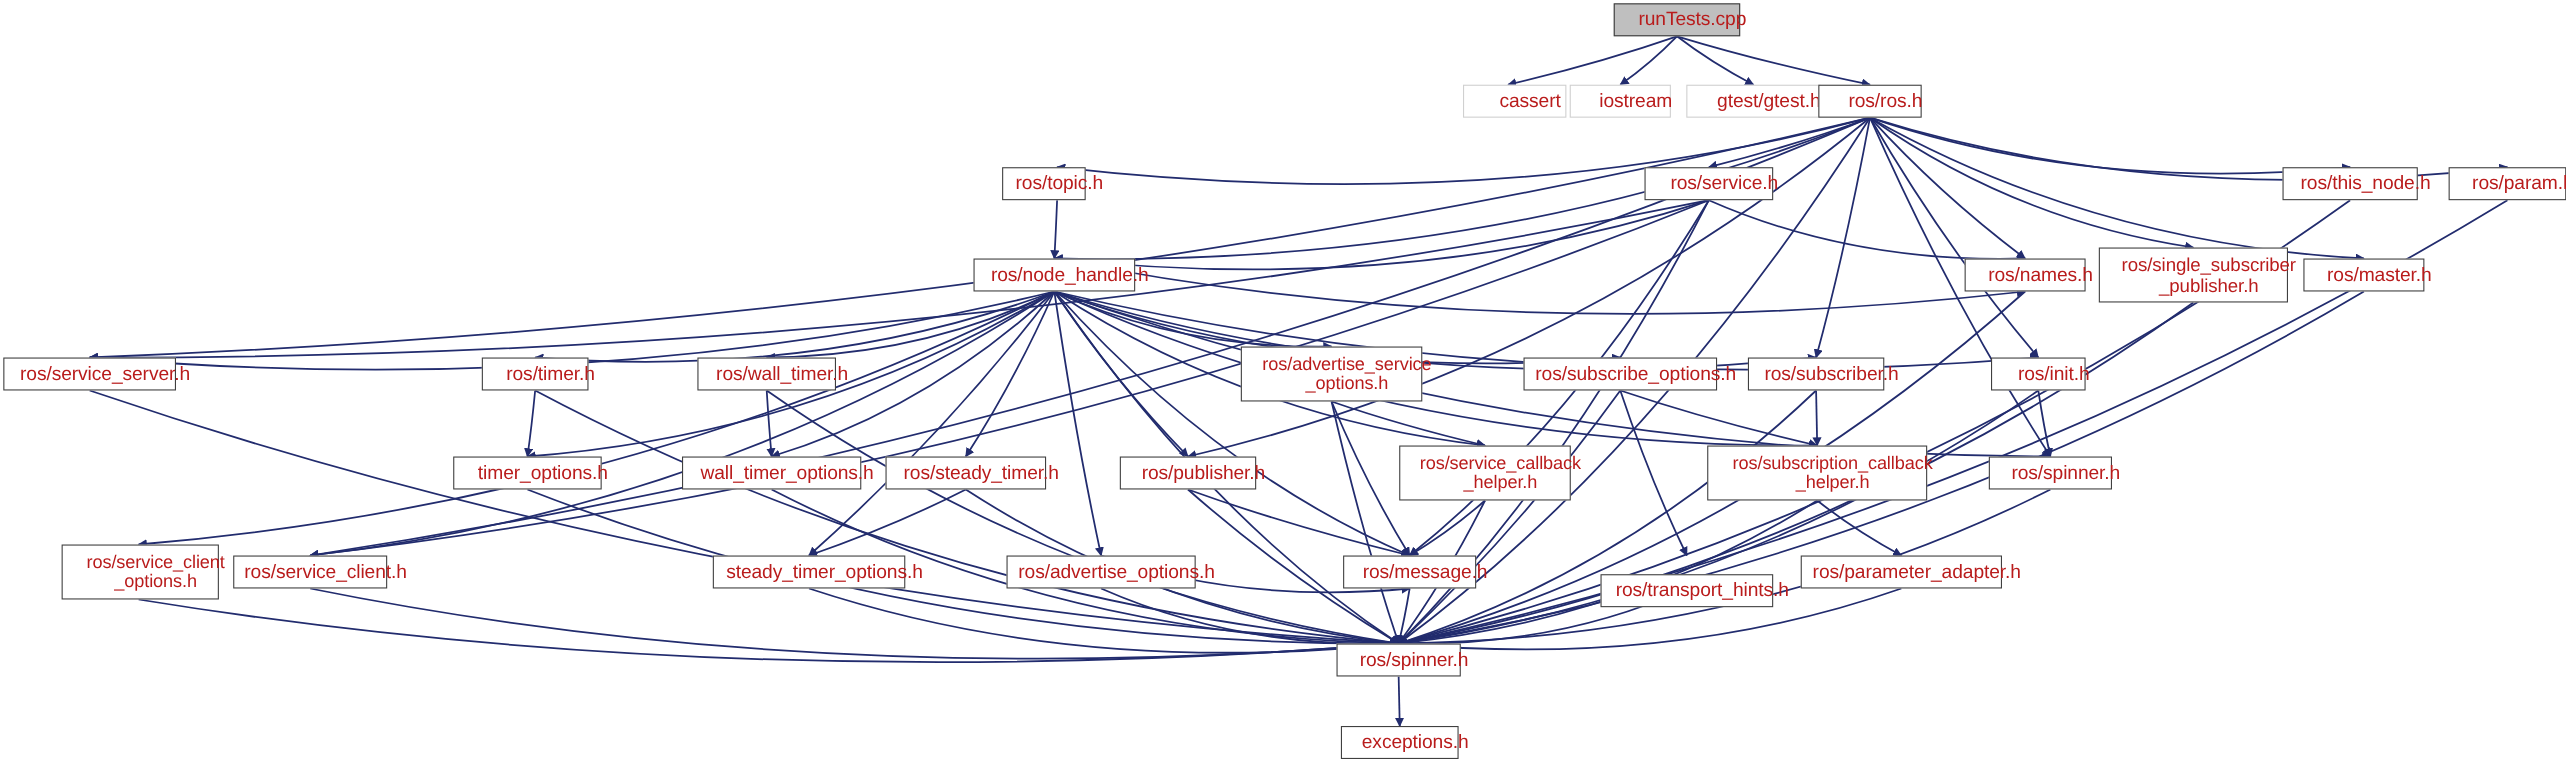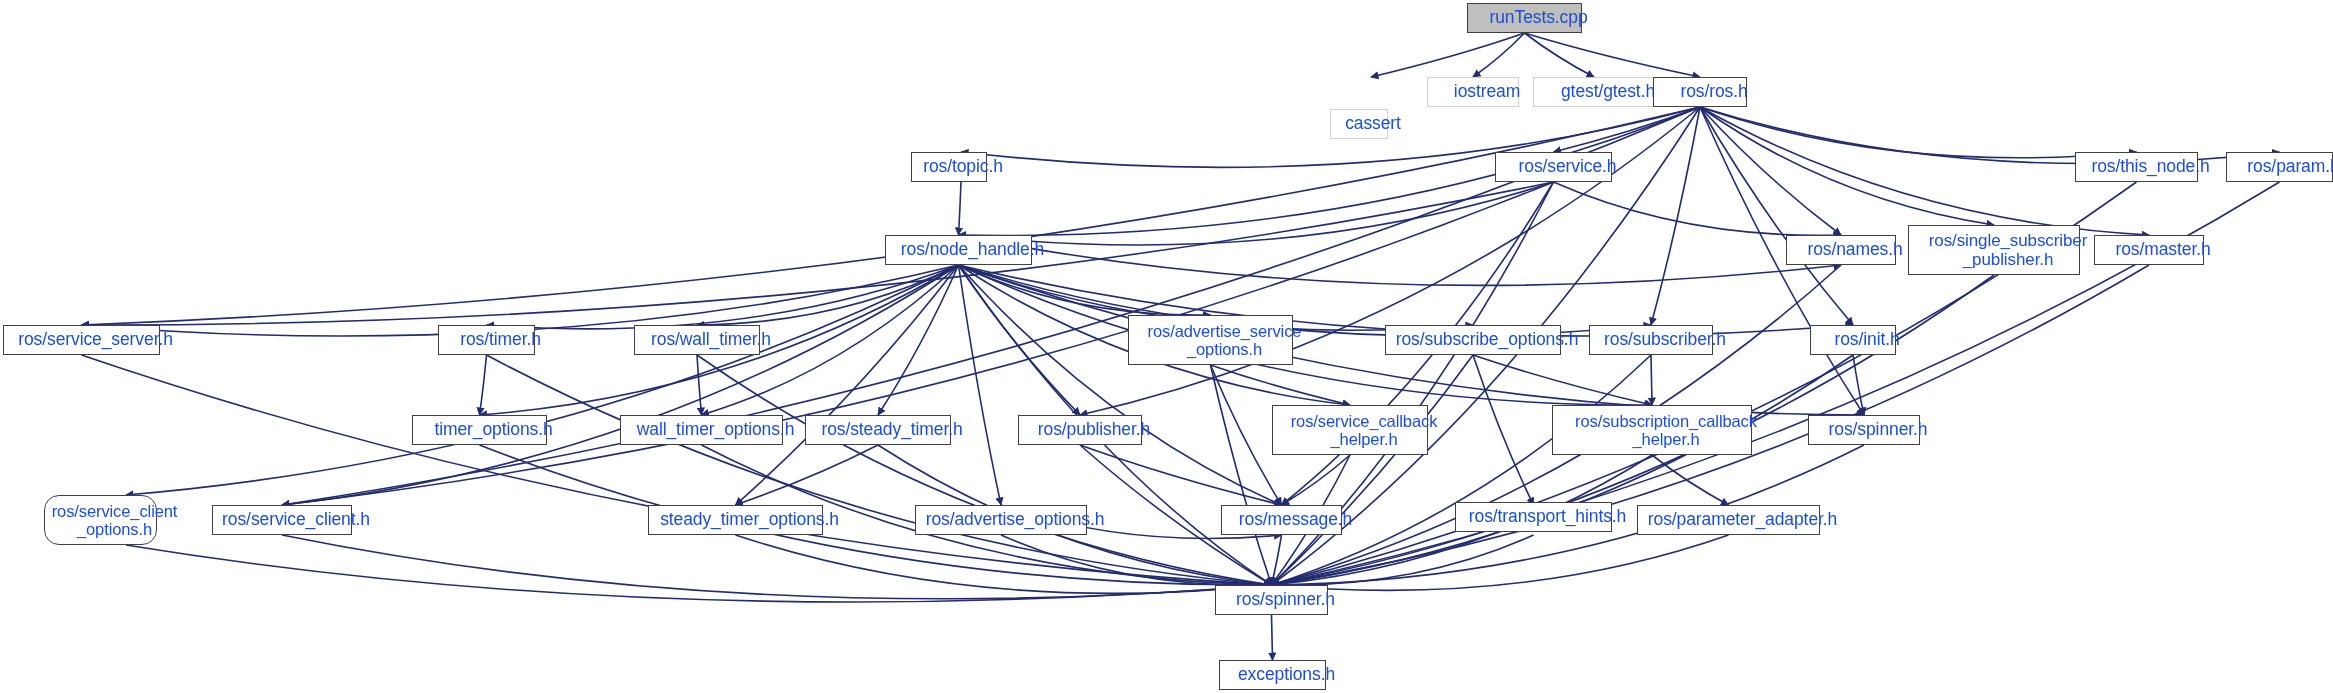--- a/index.html
+++ b/index.html
@@ -1,20 +1,20 @@
 <!DOCTYPE html>
 <html><head>
 <meta charset="utf-8">
 <style>
   html,body{margin:0;padding:0;background:#ffffff;}
   #stage{position:relative;width:2333px;height:693px;background:#ffffff;
          font-family:"Liberation Sans","DejaVu Sans",sans-serif;overflow:hidden;}
   #edges{position:absolute;left:0;top:0;width:2333px;height:693px;}
   .node{position:absolute;box-sizing:border-box;border:1px solid #404040;
-        background:#ffffff;color:#1d4ed8;display:flex;align-items:center;
+        background:#ffffff;color:#b91c1c;display:flex;align-items:center;
         justify-content:center;text-align:center;line-height:1.12;
         font-size:17.5px;white-space:pre;letter-spacing:-0.1px;padding-left:28px;}
   .node.root{background:#bfbfbf;border-color:#3d3d3d;}
   .node.plain{border-color:#d0d0d0;}
 </style>
 </head>
 <body>
 
 <div id="stage">
   <svg id="edges" viewBox="0 0 2333 693" xmlns="http://www.w3.org/2000/svg">
@@ -108,21 +108,21 @@
         <path d="M1281.5,535 Q1276.95,562.5 1271.5,585" marker-end="url(#arrow)"></path>
         <path d="M1533.5,535 Q1414.29,588.438 1271.5,585" marker-end="url(#arrow)"></path>
         <path d="M1728.5,535 Q1520.565,607.743 1271.5,585" marker-end="url(#arrow)"></path>
         <path d="M126,545 Q668.75,633 1271.5,585" marker-end="url(#arrow)"></path>
         <path d="M282,535 Q746.75,628.5 1271.5,585" marker-end="url(#arrow)"></path>
         <path d="M1271.5,615 Q1271.955,639.75 1272.5,660" marker-end="url(#arrow)"></path>
       </g>
   </svg>
   <div id="nodes">
       <div class="node root" style="left: 1467px; top: 3px; width: 115px; height: 30px;">runTests.cpp</div>
-      <div class="node plain" style="left: 1330px; top: 77px; width: 58px; height: 30px; margin-top: 32px;">cassert</div>
+      <div class="node plain" style="left: 1330px; top: 77px; width: 94px; height: 30px;">cassert</div>
       <div class="node plain" style="left: 1427px; top: 77px; width: 92px; height: 30px;">iostream</div>
       <div class="node plain" style="left: 1533px; top: 77px; width: 122px; height: 30px;">gtest/gtest.h</div>
       <div class="node" style="left: 1653px; top: 77px; width: 94px; height: 30px;">ros/ros.h</div>
       <div class="node" style="left: 911px; top: 152px; width: 76px; height: 30px;">ros/topic.h</div>
       <div class="node" style="left: 1495px; top: 152px; width: 117px; height: 30px;">ros/service.h</div>
       <div class="node" style="left: 2075px; top: 152px; width: 123px; height: 30px;">ros/this_node.h</div>
       <div class="node" style="left: 2226px; top: 152px; width: 107px; height: 30px;">ros/param.h</div>
       <div class="node" style="left: 885px; top: 235px; width: 147px; height: 30px;">ros/node_handle.h</div>
       <div class="node" style="left: 1786px; top: 235px; width: 110px; height: 30px; text-align: center;">ros/names.h</div>
       <div class="node" style="left: 1908px; top: 225px; width: 172px; height: 50px; font-size: 17px;">ros/single_subscriber
@@ -138,24 +138,24 @@
       <div class="node" style="left: 1810px; top: 325px; width: 86px; height: 30px;">ros/init.h</div>
       <div class="node" style="left: 412px; top: 415px; width: 135px; height: 30px;">timer_options.h</div>
       <div class="node" style="left: 620px; top: 415px; width: 163px; height: 30px;">wall_timer_options.h</div>
       <div class="node" style="left: 805px; top: 415px; width: 146px; height: 30px;">ros/steady_timer.h</div>
       <div class="node" style="left: 1018px; top: 415px; width: 124px; height: 30px;">ros/publisher.h</div>
       <div class="node" style="left: 1272px; top: 405px; width: 156px; height: 50px; font-size: 16.5px;">ros/service_callback
 _helper.h</div>
       <div class="node" style="left: 1552px; top: 405px; width: 200px; height: 50px; font-size: 16.5px;">ros/subscription_callback
 _helper.h</div>
       <div class="node" style="left: 1808px; top: 415px; width: 112px; height: 30px;">ros/spinner.h</div>
-      <div class="node" style="left: 44px; top: 495px; width: 113px; height: 50px; font-size: 16.5px; border-radius: 15px;">ros/service_client
+      <div class="node" style="left: 56px; top: 495px; width: 143px; height: 50px; font-size: 16.5px;">ros/service_client
 _options.h</div>
       <div class="node" style="left: 212px; top: 505px; width: 140px; height: 30px;">ros/service_client.h</div>
       <div class="node" style="left: 648px; top: 505px; width: 175px; height: 30px;">steady_timer_options.h</div>
       <div class="node" style="left: 915px; top: 505px; width: 172px; height: 30px;">ros/advertise_options.h</div>
       <div class="node" style="left: 1221px; top: 505px; width: 121px; height: 30px;">ros/message.h</div>
-      <div class="node" style="left: 1455px; top: 502px; width: 157px; height: 30px;">ros/transport_hints.h</div>
+      <div class="node" style="left: 1455px; top: 522px; width: 157px; height: 30px;">ros/transport_hints.h</div>
       <div class="node" style="left: 1637px; top: 505px; width: 183px; height: 30px;">ros/parameter_adapter.h</div>
       <div class="node" style="left: 1215px; top: 585px; width: 113px; height: 30px;">ros/spinner.h</div>
       <div class="node" style="left: 1219px; top: 660px; width: 107px; height: 30px;">exceptions.h</div>
     </div>
 </div>
 
 </body></html>

